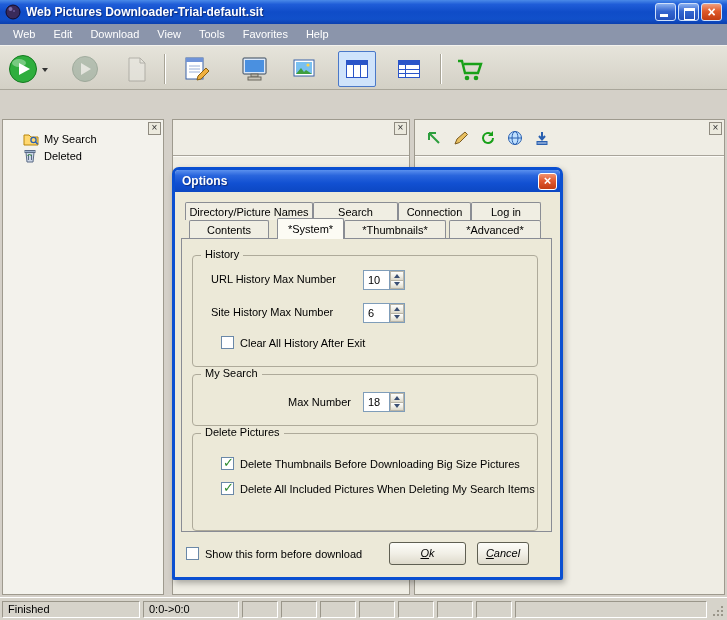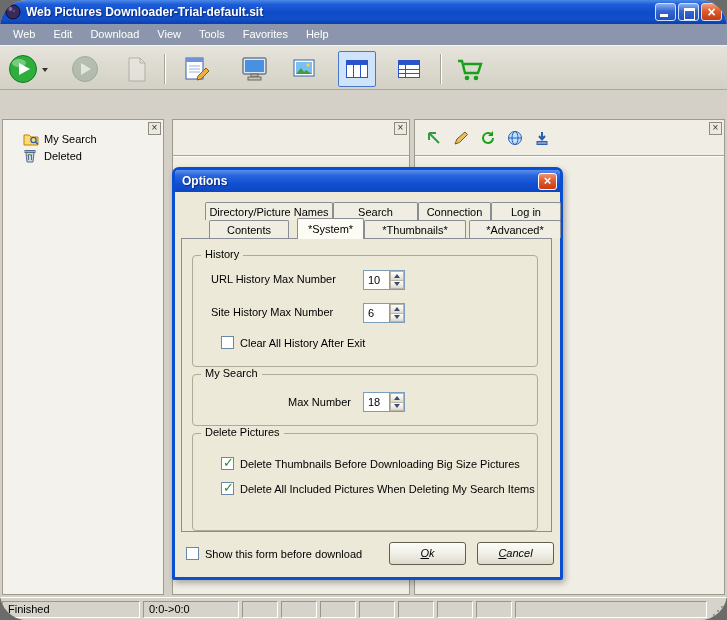--- a/index.html
+++ b/index.html
@@ -1,20 +1,20 @@
 <!DOCTYPE html>
 <html><head>
 <meta charset="utf-8">
 <style>
   html,body{margin:0;padding:0;background:#6b6b6b;}
   *{box-sizing:border-box;}
   .screen{
     position:relative;width:727px;height:620px;overflow:hidden;
     background:#d4d0c8;
-    font-family:"Liberation Sans","DejaVu Sans",sans-serif;font-size:11px;color:#000;border-radius:27px;
+    font-family:"Liberation Sans","DejaVu Sans",sans-serif;font-size:11px;color:#000;
   }
   
   .titlebar{position:absolute;left:0;top:0;right:0;height:24px;
     background:linear-gradient(180deg,#4a8ae8 0%,#1f5dd8 18%,#0f4cc8 50%,#1150ca 80%,#0a3fae 100%);
     display:flex;align-items:center;padding:0 5px;}
   .app-icon{width:16px;height:16px;margin-right:5px;display:inline-flex;}
   .title-text{color:#fff;font-weight:bold;font-size:12px;text-shadow:1px 1px 1px #0b2a7a;white-space:nowrap;flex:1;}
   .winbtns{display:flex;gap:2px;}
   .wbtn{width:21px;height:18px;border-radius:3px;border:1px solid #cfe0fa;position:relative;cursor:default;}
   .wbtn.min,.wbtn.max{background:linear-gradient(180deg,#8ab0f0,#3566cf 45%,#2250bc);}
@@ -59,21 +59,21 @@
     border:3px solid #0a4fd1;border-radius:7px 7px 2px 2px;background:#ece9d8;
     box-shadow:2px 3px 6px rgba(0,0,0,.3);z-index:10;}
   .dlg-title{height:22px;border-radius:4px 4px 0 0;display:flex;align-items:center;padding:0 3px 0 7px;
     background:linear-gradient(180deg,#5a90ee 0%,#2a66dd 25%,#1150d2 60%,#0c47c2 100%);}
   .dlg-title-text{color:#fff;font-weight:bold;font-size:12px;text-shadow:1px 1px 1px #0b2a7a;flex:1;}
   .dlg-close{width:19px;height:17px;border-radius:3px;border:1px solid #fff;position:relative;
     background:linear-gradient(180deg,#f0926f,#e25a30 45%,#c33d15);}
   .dlg-close::after{content:"×";position:absolute;left:0;right:0;top:-1px;text-align:center;color:#fff;font-weight:bold;font-size:13px;line-height:16px;}
   .dlg-body{position:relative;height:385px;background:#ece9d8;}
   .tab{position:absolute;height:18px;background:#f0eee3;border:1px solid #8a8d94;border-bottom:none;
-    border-radius:2px 2px 0 0;display:flex;align-items:center;justify-content:center;white-space:nowrap;z-index:1;margin-left:20px;}
+    border-radius:2px 2px 0 0;display:flex;align-items:center;justify-content:center;white-space:nowrap;z-index:1;}
   .tab.active{background:#fcfbf4;height:21px;top:26px !important;z-index:3;}
   .pane{position:absolute;left:6px;top:46px;width:371px;height:294px;border:1px solid #898c95;background:#ece9d8;z-index:0;}
   .grp{position:absolute;left:17px;width:346px;border:1px solid #aeaa9a;border-radius:4px;z-index:2;}
   .grp-title{position:absolute;top:-8px;left:8px;background:#ece9d8;padding:0 4px;white-space:nowrap;}
   .lbl{position:absolute;white-space:nowrap;}
   .spin{position:absolute;width:42px;height:20px;background:#fff;border:1px solid #7f9db9;display:flex;}
   .spin-val{flex:1;padding:3px 0 0 4px;font-size:11px;}
   .spin-btns{width:15px;display:flex;flex-direction:column;border-left:1px solid #7f9db9;}
   .spin-btn{flex:1;background:linear-gradient(180deg,#fefefd,#efede4 55%,#dcd8ca);border:1px solid #b9b5a8;
     display:flex;align-items:center;justify-content:center;}
@@ -342,21 +342,21 @@
         <span class="grp-title">Delete Pictures</span>
         <span class="cb checked" style="left:28px;top:23px"></span>
         <span class="lbl" style="left:47px;top:24px">Delete Thumbnails Before Downloading Big Size Pictures</span>
         <span class="cb checked" style="left:28px;top:48px"></span>
         <span class="lbl" style="left:47px;top:49px">Delete All Included Pictures When Deleting My Search Items</span>
       </div>
 
       <span class="cb" style="left:11px;top:355px"></span>
       <span class="lbl" style="left:30px;top:356px">Show this form before download</span>
       <span class="btn accel" style="left:214px;top:350px;width:77px"><u>O</u>k</span>
-      <span class="btn accel" style="left:302px;top:350px;width:77px"><u>C</u>ancel</span>
+      <span class="btn accel" style="left:302px;top:350px;width:52px"><u>C</u>ancel</span>
     </div>
   </div>
 
   <div class="statusbar">
     <span class="sb-panel sb-text">Finished</span>
     <span class="sb-panel sb-range">0:0-&gt;0:0</span>
     <span class="sb-panel sb-cell"></span>
     <span class="sb-panel sb-cell"></span>
     <span class="sb-panel sb-cell"></span>
     <span class="sb-panel sb-cell"></span>

